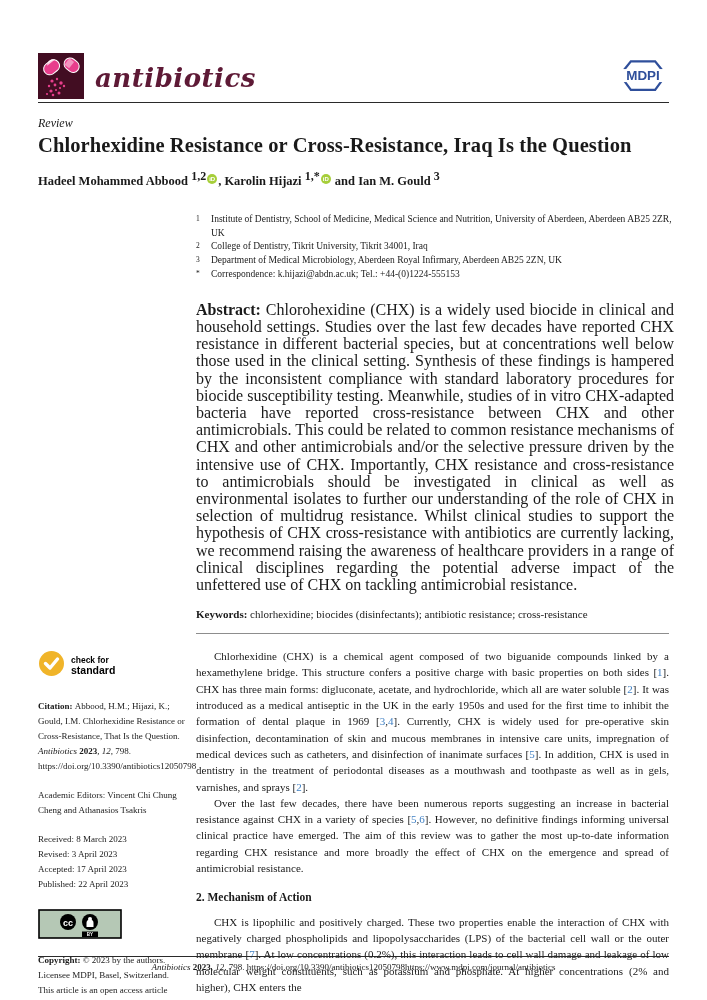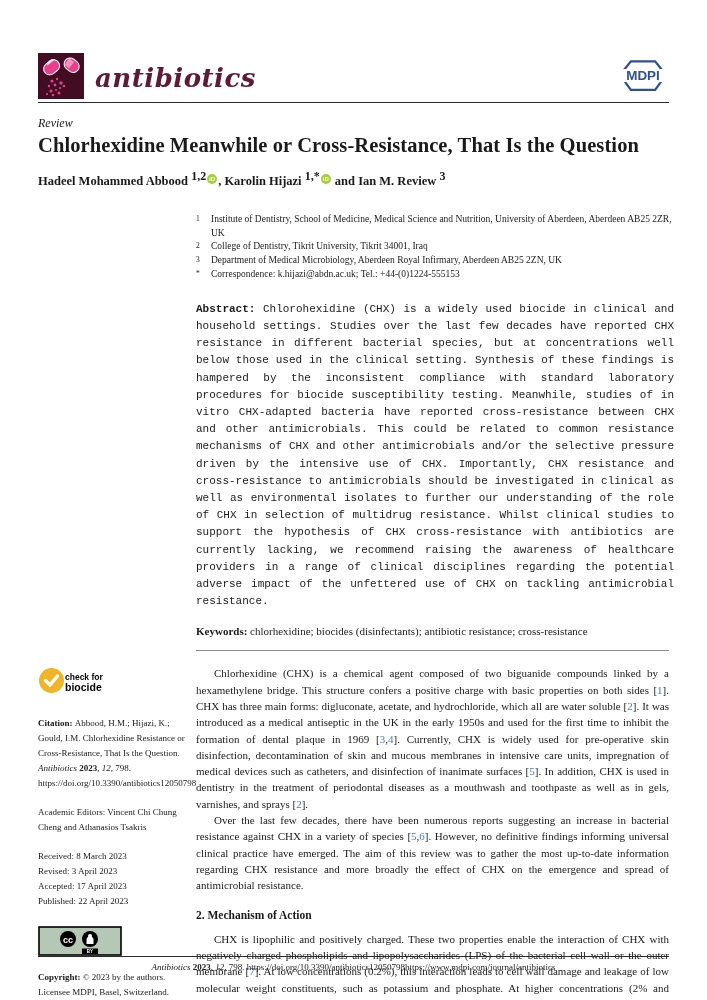--- a/index.html
+++ b/index.html
@@ -30,32 +30,32 @@
   .orcid-icon {
     display:inline-block; width:10px; height:10px; border-radius:50%;
     background:#a6ce39; color:#fff; font-size:6px; line-height:10px; text-align:center;
     font-family:"Liberation Sans", sans-serif; font-weight:bold;
     vertical-align:4px; margin:0 1px;
   }
   .affiliations { margin-top:24px; margin-left:158px; width:478px; font-size:9.5px; line-height:13.8px; }
   .aff-row { display:flex; }
   .aff-marker { width:15px; flex-shrink:0; font-size:7.5px; position:relative; top:-1px; }
   .aff-text { flex:1; }
-  .abstract { margin-top:19px; margin-left:158px; width:478px; font-size:11px; line-height:17.2px; text-align:justify;font-family:Liberation Mono, monospace; }
+  .abstract { margin-top:19px; margin-left:158px; width:478px; font-size:16px; line-height:17.2px; text-align:justify; }
   .keywords { margin-top:15px; margin-left:158px; width:478px; font-size:11px; }
   .divider  { margin-top:13px; margin-left:158px; border-top:1px solid #8d8d8d; }
   .b { font-weight:bold; }
   .i { font-style:italic; }
 
   
   .columns { display:flex; margin-top:14px; }
   .sidebar { width:148px; flex-shrink:0; font-size:9px; line-height:15px; }
   .main { margin-left:10px; width:473px; font-size:11px; line-height:16.3px; text-align:justify; }
 
-  .check-badge { display:flex; align-items:center; gap:0; margin:2px 0 17px 0; cursor:pointer; }
+  .check-badge { display:flex; align-items:center; gap:6px; margin:2px 0 17px 0; cursor:pointer; }
   .check-text { font-family:"Liberation Sans", sans-serif; font-weight:bold; color:#000; line-height:1.05; }
   .check-text .l1 { font-size:8.5px; }
   .check-text .l2 { font-size:10.5px; }
   .citation-block { margin-bottom:14px; }
   .editors { margin-bottom:14px; }
   .dates { margin-bottom:17px; }
   .cc-badge { margin-bottom:9px; display:block; cursor:pointer; }
 
   .section-heading { font-weight:bold; font-size:11.5px; margin:13px 0 8px 0; text-align:left; }
   .main p { text-indent:18px; }
@@ -111,26 +111,26 @@
         <svg width="52" height="40" viewBox="0 0 60 44">
           <polyline points="8,15 16,5 44,5 52,15" fill="none" stroke="#2f4f9b" stroke-width="2.6"></polyline>
           <polyline points="8,27 16,38 44,38 52,27" fill="none" stroke="#2f4f9b" stroke-width="2.6"></polyline>
           <rect x="5" y="14" width="50" height="15" fill="#ffffff"></rect>
           <text x="30" y="27" text-anchor="middle" font-family="Liberation Sans, sans-serif" font-size="15.5" font-weight="bold" fill="#2f4f9b">MDPI</text>
         </svg>
       </div>
     </div>
 
     <div class="article-type">Review</div>
-    <h1 class="title">Chlorhexidine Meanwhile or Cross-Resistance, That Is the Question</h1>
+    <h1 class="title">Chlorhexidine Resistance or Cross-Resistance, Iraq Is the Question</h1>
 
     <div class="authors">
       <span>Hadeel Mohammed Abbood</span>
       <sup>1,2</sup><span class="orcid-icon">iD</span><span>, </span><span>Karolin Hijazi</span>
-      <sup>1,*</sup><span class="orcid-icon">iD</span><span> and </span><span>Ian M. Review</span>
+      <sup>1,*</sup><span class="orcid-icon">iD</span><span> and </span><span>Ian M. Gould</span>
       <sup>3</sup>
     </div>
 
     <div class="affiliations">
       <div class="aff-row">
         <span class="aff-marker">1</span>
         <span class="aff-text">Institute of Dentistry, School of Medicine, Medical Science and Nutrition, University of Aberdeen, Aberdeen AB25 2ZR, UK</span>
       </div>
       <div class="aff-row">
         <span class="aff-marker">2</span>
@@ -164,21 +164,21 @@
 
         <div class="check-badge">
           <span>
             <svg width="27" height="27" viewBox="0 0 27 27">
               <circle cx="13.5" cy="13.5" r="12.5" fill="#f0b429"></circle>
               <path d="M7.5 13.5 L12 18 L19.5 9" fill="none" stroke="#ffffff" stroke-width="3.4" stroke-linecap="round" stroke-linejoin="round"></path>
             </svg>
           </span>
           <span class="check-text">
             <div class="l1">check for</div>
-            <div class="l2">biocide</div>
+            <div class="l2">standard</div>
           </span>
         </div>
 
         <div class="citation-block"><span class="b">Citation: </span><span>Abbood, H.M.; Hijazi, K.; Gould, I.M. Chlorhexidine Resistance or Cross-Resistance, That Is the Question. </span><span class="i">Antibiotics </span><span class="b">2023</span><span>, </span><span class="i">12</span><span>, 798. https://doi.org/10.3390/antibiotics12050798</span></div>
 
         <div class="editors">Academic Editors: Vincent Chi Chung Cheng and Athanasios Tsakris</div>
 
         <div class="dates">
           <div>Received: 8 March 2023</div>
           <div>Revised: 3 April 2023</div>

